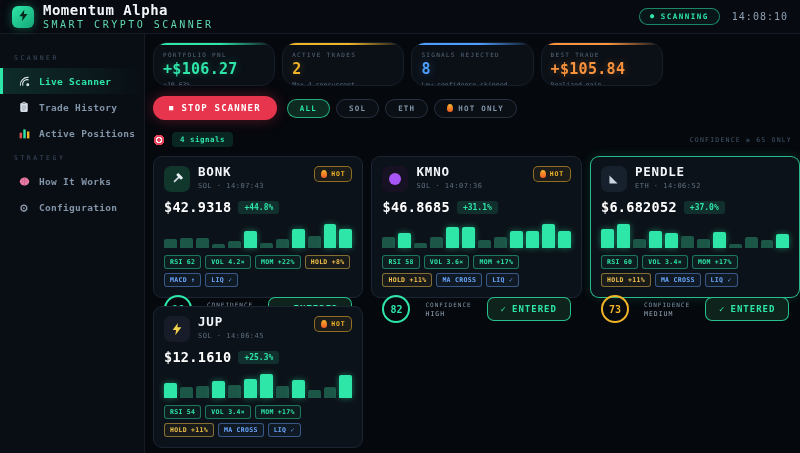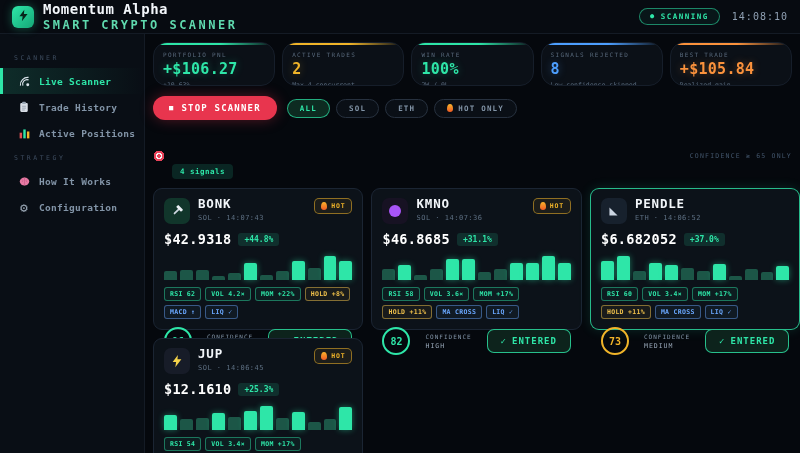--- a/index.html
+++ b/index.html
@@ -7,21 +7,21 @@
     font-family:"DejaVu Sans Mono","DejaVu Sans",monospace; }
 
   
   .topbar { position:absolute; top:0; left:0; width:800px; height:34px;
     background:#070b11; border-bottom:1px solid #141b25; display:flex; align-items:center;
     padding:0 12px; z-index:5; }
   .logo-tile { width:22px; height:22px; border-radius:6px;
     background:linear-gradient(135deg,#2ee6a8,#15a877); display:flex; align-items:center;
     justify-content:center; margin-right:9px; box-shadow:0 0 10px rgba(46,230,168,.35); }
   .brand-title { font-size:14px; font-weight:bold; color:#f2f6fa; letter-spacing:.5px; line-height:1; }
-  .brand-sub { font-size:12px; color:#5fd9ae; letter-spacing:2.5px; margin-top:2px;font-weight:bold; }
+  .brand-sub { font-size:10px; color:#5fd9ae; letter-spacing:2.5px; margin-top:2px; }
   .topbar-right { margin-left:auto; display:flex; align-items:center; gap:12px; }
   .scan-pill { display:flex; align-items:center; gap:5px; border:1px solid rgba(46,230,168,.55);
     border-radius:11px; padding:3px 10px; color:#2ee6a8; font-size:7.5px; font-weight:bold;
     letter-spacing:1.5px; background:rgba(46,230,168,.05); }
   .scan-dot { font-size:7px; line-height:1; }
   .clock { color:#8fa0b3; font-size:10px; letter-spacing:1px; }
 
   
   .sidebar { position:absolute; top:34px; left:0; width:145px; height:419px;
     background:#090e15; border-right:1px solid #141b25; padding-top:12px; }
@@ -56,21 +56,21 @@
     border:1px solid #27313f; border-radius:10px; padding:4px 12px; color:#8294a7;
     font-family:inherit; font-size:7.5px; font-weight:bold; letter-spacing:1.2px; cursor:pointer; }
   .filter-pill.active { color:#2ee6a8; border-color:rgba(46,230,168,.7); background:#0d2b21; }
 
   
   .section-head { display:flex; align-items:center; gap:7px; margin-top:12px; }
   .target-dot { width:12px; height:12px; border-radius:50%;
     background:radial-gradient(circle at 50% 50%, #e8435a 0 2px, #f4f6f8 2px 3.5px, #e8435a 3.5px 5.5px, transparent 5.5px); }
   .section-title { font-size:12.5px; font-weight:bold; color:#eef3f7; letter-spacing:.3px; }
   .count-badge { background:rgba(46,230,168,.14); color:#2ee6a8; font-size:7.5px; font-weight:bold;
-    padding:3px 8px; border-radius:4px; letter-spacing:.5px;margin-top:32px; }
+    padding:3px 8px; border-radius:4px; letter-spacing:.5px; }
   .section-note { margin-left:auto; font-size:6.5px; letter-spacing:1.2px; color:#42556b; }
 
   
   .signals-grid { display:grid; grid-template-columns:repeat(3,1fr); gap:8px; margin-top:9px; }
   .sig-card { background:#0c1219; border:1px solid #1b2533; border-radius:9px; padding:9px 10px;
     height:142px; position:relative; }
   .sig-card.highlighted { border-color:rgba(46,230,168,.8); box-shadow:0 0 12px rgba(46,230,168,.15); }
   .sig-head { display:flex; align-items:flex-start; gap:8px; }
   .sig-icon { width:26px; height:26px; border-radius:7px; display:flex; align-items:center;
     justify-content:center; flex:none; }
@@ -201,26 +201,20 @@
     <div class="stat-sub">+10.63%</div>
   </div>
 
   <div class="stat-card">
     <div class="stat-accent" style="background: linear-gradient(90deg, rgb(240, 180, 41) 0%, rgb(240, 180, 41) 55%, rgba(0, 0, 0, 0) 100%);"></div>
     <div class="stat-label">ACTIVE TRADES</div>
     <div class="stat-value" style="color: rgb(240, 180, 41); text-shadow: rgba(240, 180, 41, 0.333) 0px 0px 8px;">2</div>
     <div class="stat-sub">Max 4 concurrent</div>
   </div>
 
-  <div class="stat-card">
-    <div class="stat-accent" style="background: linear-gradient(90deg, rgb(46, 230, 168) 0%, rgb(46, 230, 168) 55%, rgba(0, 0, 0, 0) 100%);"></div>
-    <div class="stat-label">WIN RATE</div>
-    <div class="stat-value" style="color: rgb(46, 230, 168); text-shadow: rgba(46, 230, 168, 0.333) 0px 0px 8px;">100%</div>
-    <div class="stat-sub">2W / 0L</div>
-  </div>
 
   <div class="stat-card">
     <div class="stat-accent" style="background: linear-gradient(90deg, rgb(77, 159, 255) 0%, rgb(77, 159, 255) 55%, rgba(0, 0, 0, 0) 100%);"></div>
     <div class="stat-label">SIGNALS REJECTED</div>
     <div class="stat-value" style="color: rgb(77, 159, 255); text-shadow: rgba(77, 159, 255, 0.333) 0px 0px 8px;">8</div>
     <div class="stat-sub">Low confidence skipped</div>
   </div>
 
   <div class="stat-card">
     <div class="stat-accent" style="background: linear-gradient(90deg, rgb(251, 146, 60) 0%, rgb(251, 146, 60) 55%, rgba(0, 0, 0, 0) 100%);"></div>

